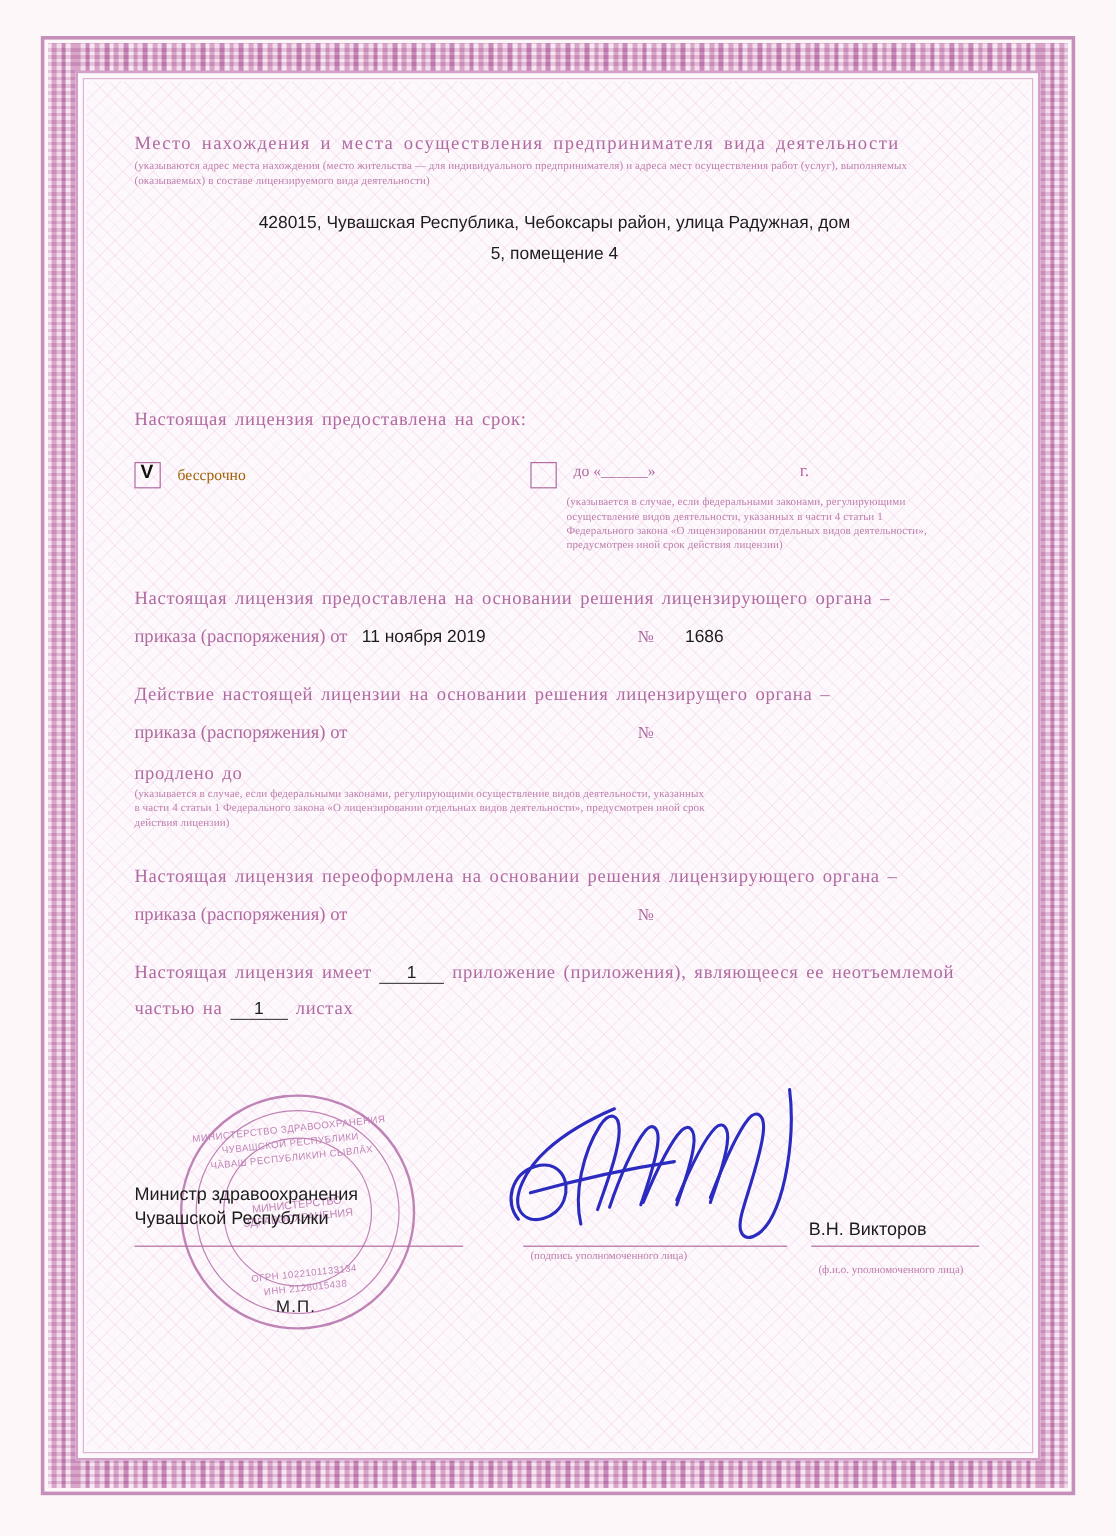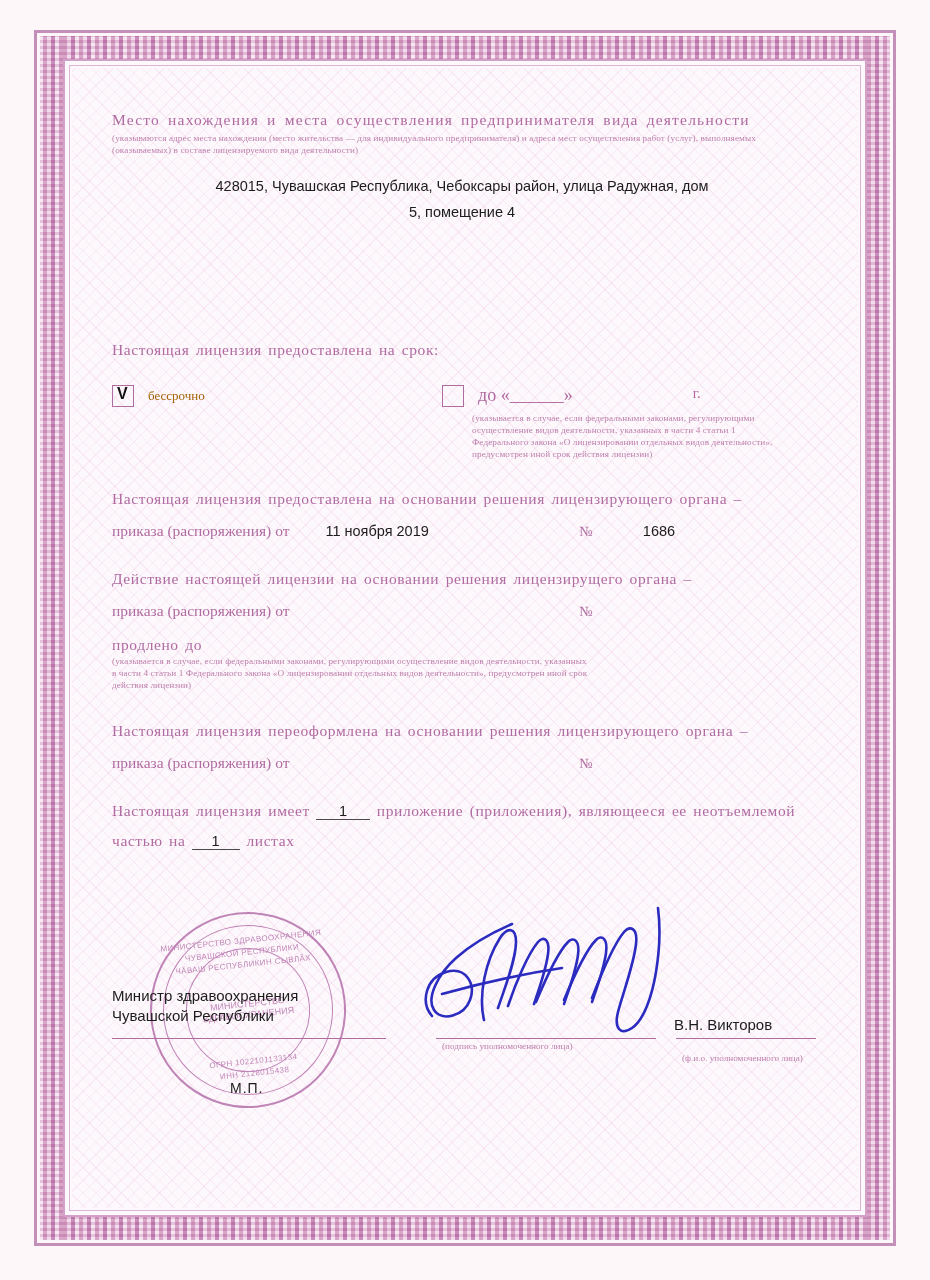--- a/index.html
+++ b/index.html
@@ -165,39 +165,38 @@
     font-size: 13px;
     color: #a16207;
   }
   .term-right {
     flex: 1;
     display: flex;
     align-items: flex-start;
   }
   .term-right .do {
     margin-left: 14px;
-    font-size: 18px;
+    font-size: 13px;
     color: #b06ba2;
     white-space: nowrap;
   }
   .g-line {
     margin-left: 120px;
     font-size: 14.5px;
   }
   .note-under {
     margin-left: 36px;
     margin-top: 6px;
     width: 340px;
   }
 
   .order-row {
     margin-top: 14px;
     display: flex;
     align-items: baseline;
-    gap: 24px;
   }
   .order-row .lbl {
     font-size: 15.5px;
     color: #b06ba2;
   }
   .order-value {
     margin-left: 12px;
     min-width: 190px;
   }
   .no-mark {

